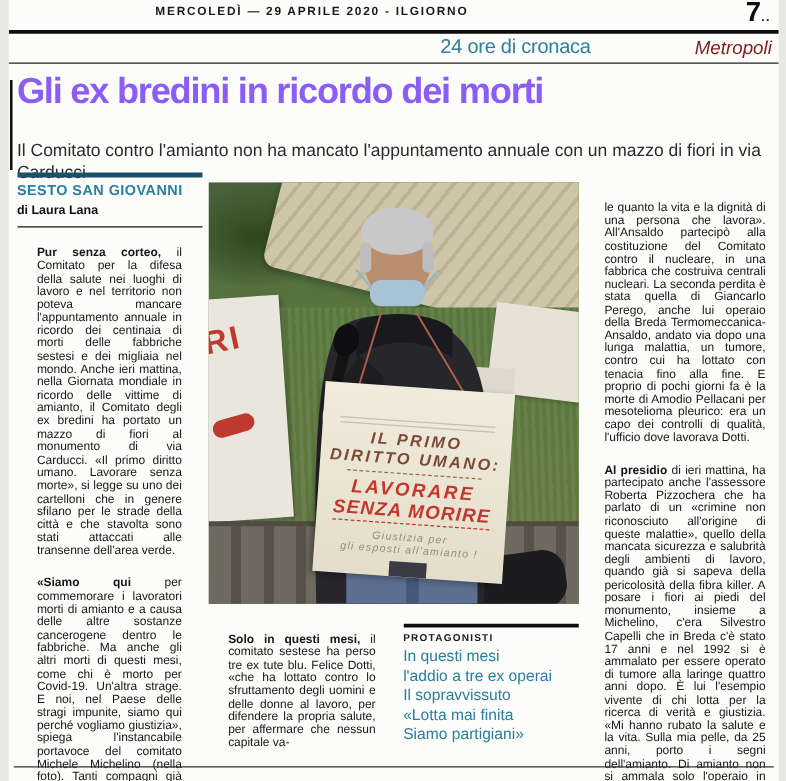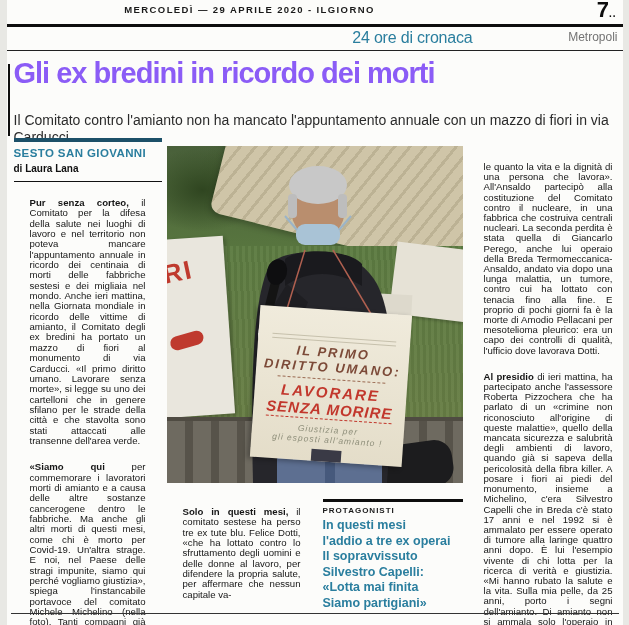--- a/index.html
+++ b/index.html
@@ -5,21 +5,21 @@
   html,body{margin:0;padding:0;}
   body{background:#e8e8e4;font-family:"Liberation Sans",sans-serif;}
   .page{position:relative;width:616px;height:625px;background:#fcfcfa;margin:0 auto;overflow:hidden;color:#111;}
 
   
   .dateline{position:absolute;top:4px;left:0;right:130px;text-align:center;font-size:9.5px;font-weight:700;letter-spacing:1.4px;color:#1a1a1a;}
   .pageno{position:absolute;top:-3px;right:6px;font-size:22px;font-weight:700;color:#0d0d0d;}
   .pageno .dots{font-size:10px;font-weight:700;letter-spacing:1px;}
   .rule-thick{position:absolute;top:24px;left:0;right:0;height:3px;background:#0d0d0d;}
   .cronaca{position:absolute;top:29px;right:150px;font-size:16px;font-weight:400;color:#2a7e9e;letter-spacing:-0.2px;}
-  .metropoli{position:absolute;top:30px;right:5px;font-size:12px;font-weight:400;color:#737373;}
+  .metropoli{position:absolute;top:30px;right:5px;font-size:15px;font-weight:400;color:#7f1d1d;font-style:italic;}
   .rule-thin{position:absolute;top:50px;left:0;right:0;height:1px;background:#222;}
 
   
   .left-border{position:absolute;left:1px;top:64px;width:2px;height:72px;background:#0d0d0d;}
   h1.headline{position:absolute;left:7px;top:58px;margin:0;font-size:29px;line-height:1.05;font-weight:700;letter-spacing:-1px;color:#8b5cf6;white-space:nowrap;}
   h2.subhead{position:absolute;left:7px;top:112px;right:4px;margin:0;font-size:14px;line-height:1.2;font-weight:400;color:#2b2b2b;}
 
   
   .bodytext{font-size:9.6px;line-height:10.35px;text-align:justify;color:#161616;}
   .bodytext p{margin:16px;}
@@ -31,21 +31,21 @@
   .byline-rule{height:1px;background:#111;margin:7px 0 6px 0;}
   .col2{position:absolute;left:160px;top:491px;width:150px;}
   .col3{position:absolute;left:461px;top:146px;width:161px;}
   .col3 .bodytext{line-height:10.2px;}
   .copyright{margin-top:3px;font-size:6px;letter-spacing:0.5px;color:#555;text-align:right;}
 
   
   .protag{position:absolute;left:316px;top:499px;width:140px;}
   .protag-rule{height:3px;background:#0d0d0d;margin-bottom:4px;}
   .protag-label{font-size:8px;font-weight:700;letter-spacing:1px;color:#1a1a1a;margin-bottom:3px;}
-  .protag-line{font-size:12.5px;line-height:15.5px;font-weight:700;color:#2a7e9e;}
+  .protag-line{font-size:12.5px;line-height:15.5px;font-weight:400;color:#2a7e9e;}
 
   .rule-bottom{position:absolute;top:613px;left:4px;right:4px;height:1px;background:#333;}
 
   
   .photo{position:absolute;left:160px;top:146px;width:296px;height:337px;overflow:hidden;background:#5d7a44;}
   .ph-trees{position:absolute;left:0;top:0;right:0;height:125px;
     background:
       radial-gradient(90px 60px at 12% 35%, #2f4520 0%, rgba(47,69,32,0) 70%),
       radial-gradient(130px 70px at 42% 18%, #3b5226 0%, rgba(59,82,38,0) 70%),
       linear-gradient(#49603a,#5b7a40);}
@@ -152,21 +152,20 @@
   <div class="col2 bodytext">
     <p><span class="lead">Solo in questi mesi,</span><span> il comitato sestese ha perso tre ex tute blu. Felice Dotti, «che ha lottato contro lo sfruttamento degli uomini e delle donne al lavoro, per difendere la propria salute, per affermare che nessun capitale va-</span></p>
   </div>
 
   <div class="protag">
     <div class="protag-rule"></div>
     <div class="protag-label">PROTAGONISTI</div>
     <div class="protag-line">In questi mesi</div>
     <div class="protag-line">l'addio a tre ex operai</div>
     <div class="protag-line">Il sopravvissuto</div>
-    <div class="protag-line">Silvestro Capelli:</div>
     <div class="protag-line">«Lotta mai finita</div>
     <div class="protag-line">Siamo partigiani»</div>
   </div>
 
   <div class="col3">
     <div class="bodytext">
       <p><span>le quanto la vita e la dignità di una persona che lavora». All'Ansaldo partecipò alla costituzione del Comitato contro il nucleare, in una fabbrica che costruiva centrali nucleari. La seconda perdita è stata quella di Giancarlo Perego, anche lui operaio della Breda Termomeccanica-Ansaldo, andato via dopo una lunga malattia, un tumore, contro cui ha lottato con tenacia fino alla fine. E proprio di pochi giorni fa è la morte di Amodio Pellacani per mesotelioma pleurico: era un capo dei controlli di qualità, l'ufficio dove lavorava Dotti.</span></p>
       <p><span class="lead">Al presidio</span><span> di ieri mattina, ha partecipato anche l'assessore Roberta Pizzochera che ha parlato di un «crimine non riconosciuto all'origine di queste malattie», quello della mancata sicurezza e salubrità degli ambienti di lavoro, quando già si sapeva della pericolosità della fibra killer. A posare i fiori ai piedi del monumento, insieme a Michelino, c'era Silvestro Capelli che in Breda c'è stato 17 anni e nel 1992 si è ammalato per essere operato di tumore alla laringe quattro anni dopo. È lui l'esempio vivente di chi lotta per la ricerca di verità e giustizia. «Mi hanno rubato la salute e la vita. Sulla mia pelle, da 25 anni, porto i segni dell'amianto. Di amianto non si ammala solo l'operaio in fabbrica. La nostra è una lotta mai finita. Siamo partigiani».</span></p>
     </div>
     <div class="copyright">© RIPRODUZIONE RISERVATA</div>

